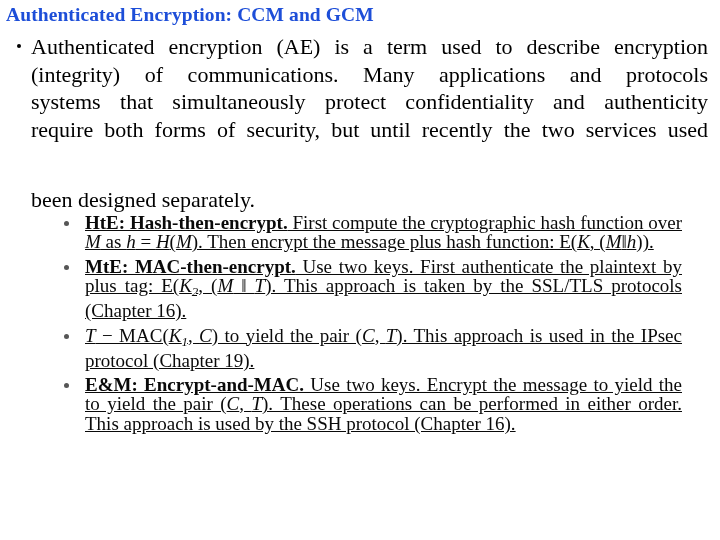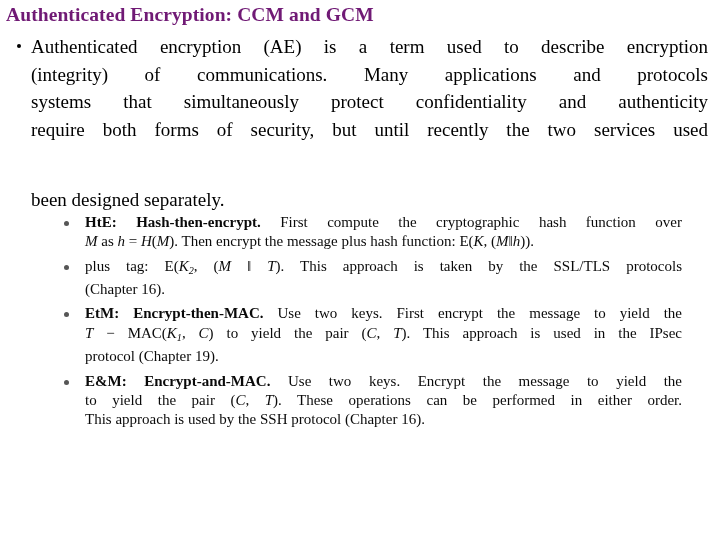--- a/index.html
+++ b/index.html
@@ -18,21 +18,21 @@
   
   #slide-title {
     position: absolute;
     left: 6px;
     top: 2px;
     width: 700px;
     font-family: "Liberation Serif", "DejaVu Serif", serif;
     font-weight: bold;
     font-size: 19.5px;
     line-height: 26px;
-    color: #701a75;
+    color: #1d4ed8;
     letter-spacing: 0.1px;
     white-space: nowrap;
   }
 
   
   #intro-bullet-list {
     position: absolute;
     left: 0px;
     top: 33px;
     width: 720px;
@@ -46,21 +46,21 @@
     position: absolute;
     left: 17px;
     top: 11px;
     width: 4px;
     height: 4px;
     background: #000000;
     border-radius: 50%;
   }
   .l1-text {
     display: block;
-    font-size: 19px;
+    font-size: 22px;
     line-height: 27.6px;
     color: #000000;
     text-align: justify;
     text-justify: inter-word;
     hyphens: none;
   }
   
   .l1-text > span.ln {
     display: block;
     text-align: justify;
@@ -91,23 +91,24 @@
     position: absolute;
     left: 12px;
     top: 8px;
     width: 5px;
     height: 5px;
     background: #585858;
     border-radius: 50%;
   }
   .fig-text {
     display: block;
-    font-size: 15px;
+    font-size: 19px;
     line-height: 19.4px;
     color: #111111;
+    text-decoration: underline;
   }
   .fig-text span.fl {
     display: block;
     white-space: nowrap;
     text-align: justify;
     text-align-last: justify;
   }
   .fig-text span.fl.last {
     text-align-last: left;
   }
@@ -143,29 +144,29 @@
     <span class="fig-marker"></span>
     <span class="fig-text">
       <span class="fl"><span class="b">HtE: Hash-then-encrypt.</span> First compute the cryptographic hash function over</span>
       <span class="fl last"><span class="i">M</span> as <span class="i">h</span> = <span class="i">H</span>(<span class="i">M</span>). Then encrypt the message plus hash function: E(<span class="i">K</span>, (<span class="i">M</span>‖<span class="i">h</span>)).</span>
     </span>
   </div>
 
   <div class="fig-item">
     <span class="fig-marker"></span>
     <span class="fig-text">
+      <span class="fl"><span class="b">MtE: MAC-then-encrypt.</span> Use two keys. First authenticate the plaintext by</span>
       <span class="fl">plus tag: E(<span class="i">K</span><span class="sub">2</span>, (<span class="i">M</span> ‖ <span class="i">T</span>). This approach is taken by the SSL/TLS protocols</span>
       <span class="fl last">(Chapter 16).</span>
     </span>
   </div>
 
   <div class="fig-item">
     <span class="fig-marker"></span>
     <span class="fig-text">
-      <span class="fl"><span class="b">EtM: Encrypt-then-MAC.</span> Use two keys. First encrypt the message to yield the</span>
       <span class="fl"><span class="i">T</span> − MAC(<span class="i">K</span><span class="sub">1</span>, <span class="i">C</span>) to yield the pair (<span class="i">C</span>, <span class="i">T</span>). This approach is used in the IPsec</span>
       <span class="fl last">protocol (Chapter 19).</span>
     </span>
   </div>
 
   <div class="fig-item">
     <span class="fig-marker"></span>
     <span class="fig-text">
       <span class="fl"><span class="b">E&amp;M: Encrypt-and-MAC.</span> Use two keys. Encrypt the message to yield the</span>
       <span class="fl">to yield the pair (<span class="i">C</span>, <span class="i">T</span>). These operations can be performed in either order.</span>

